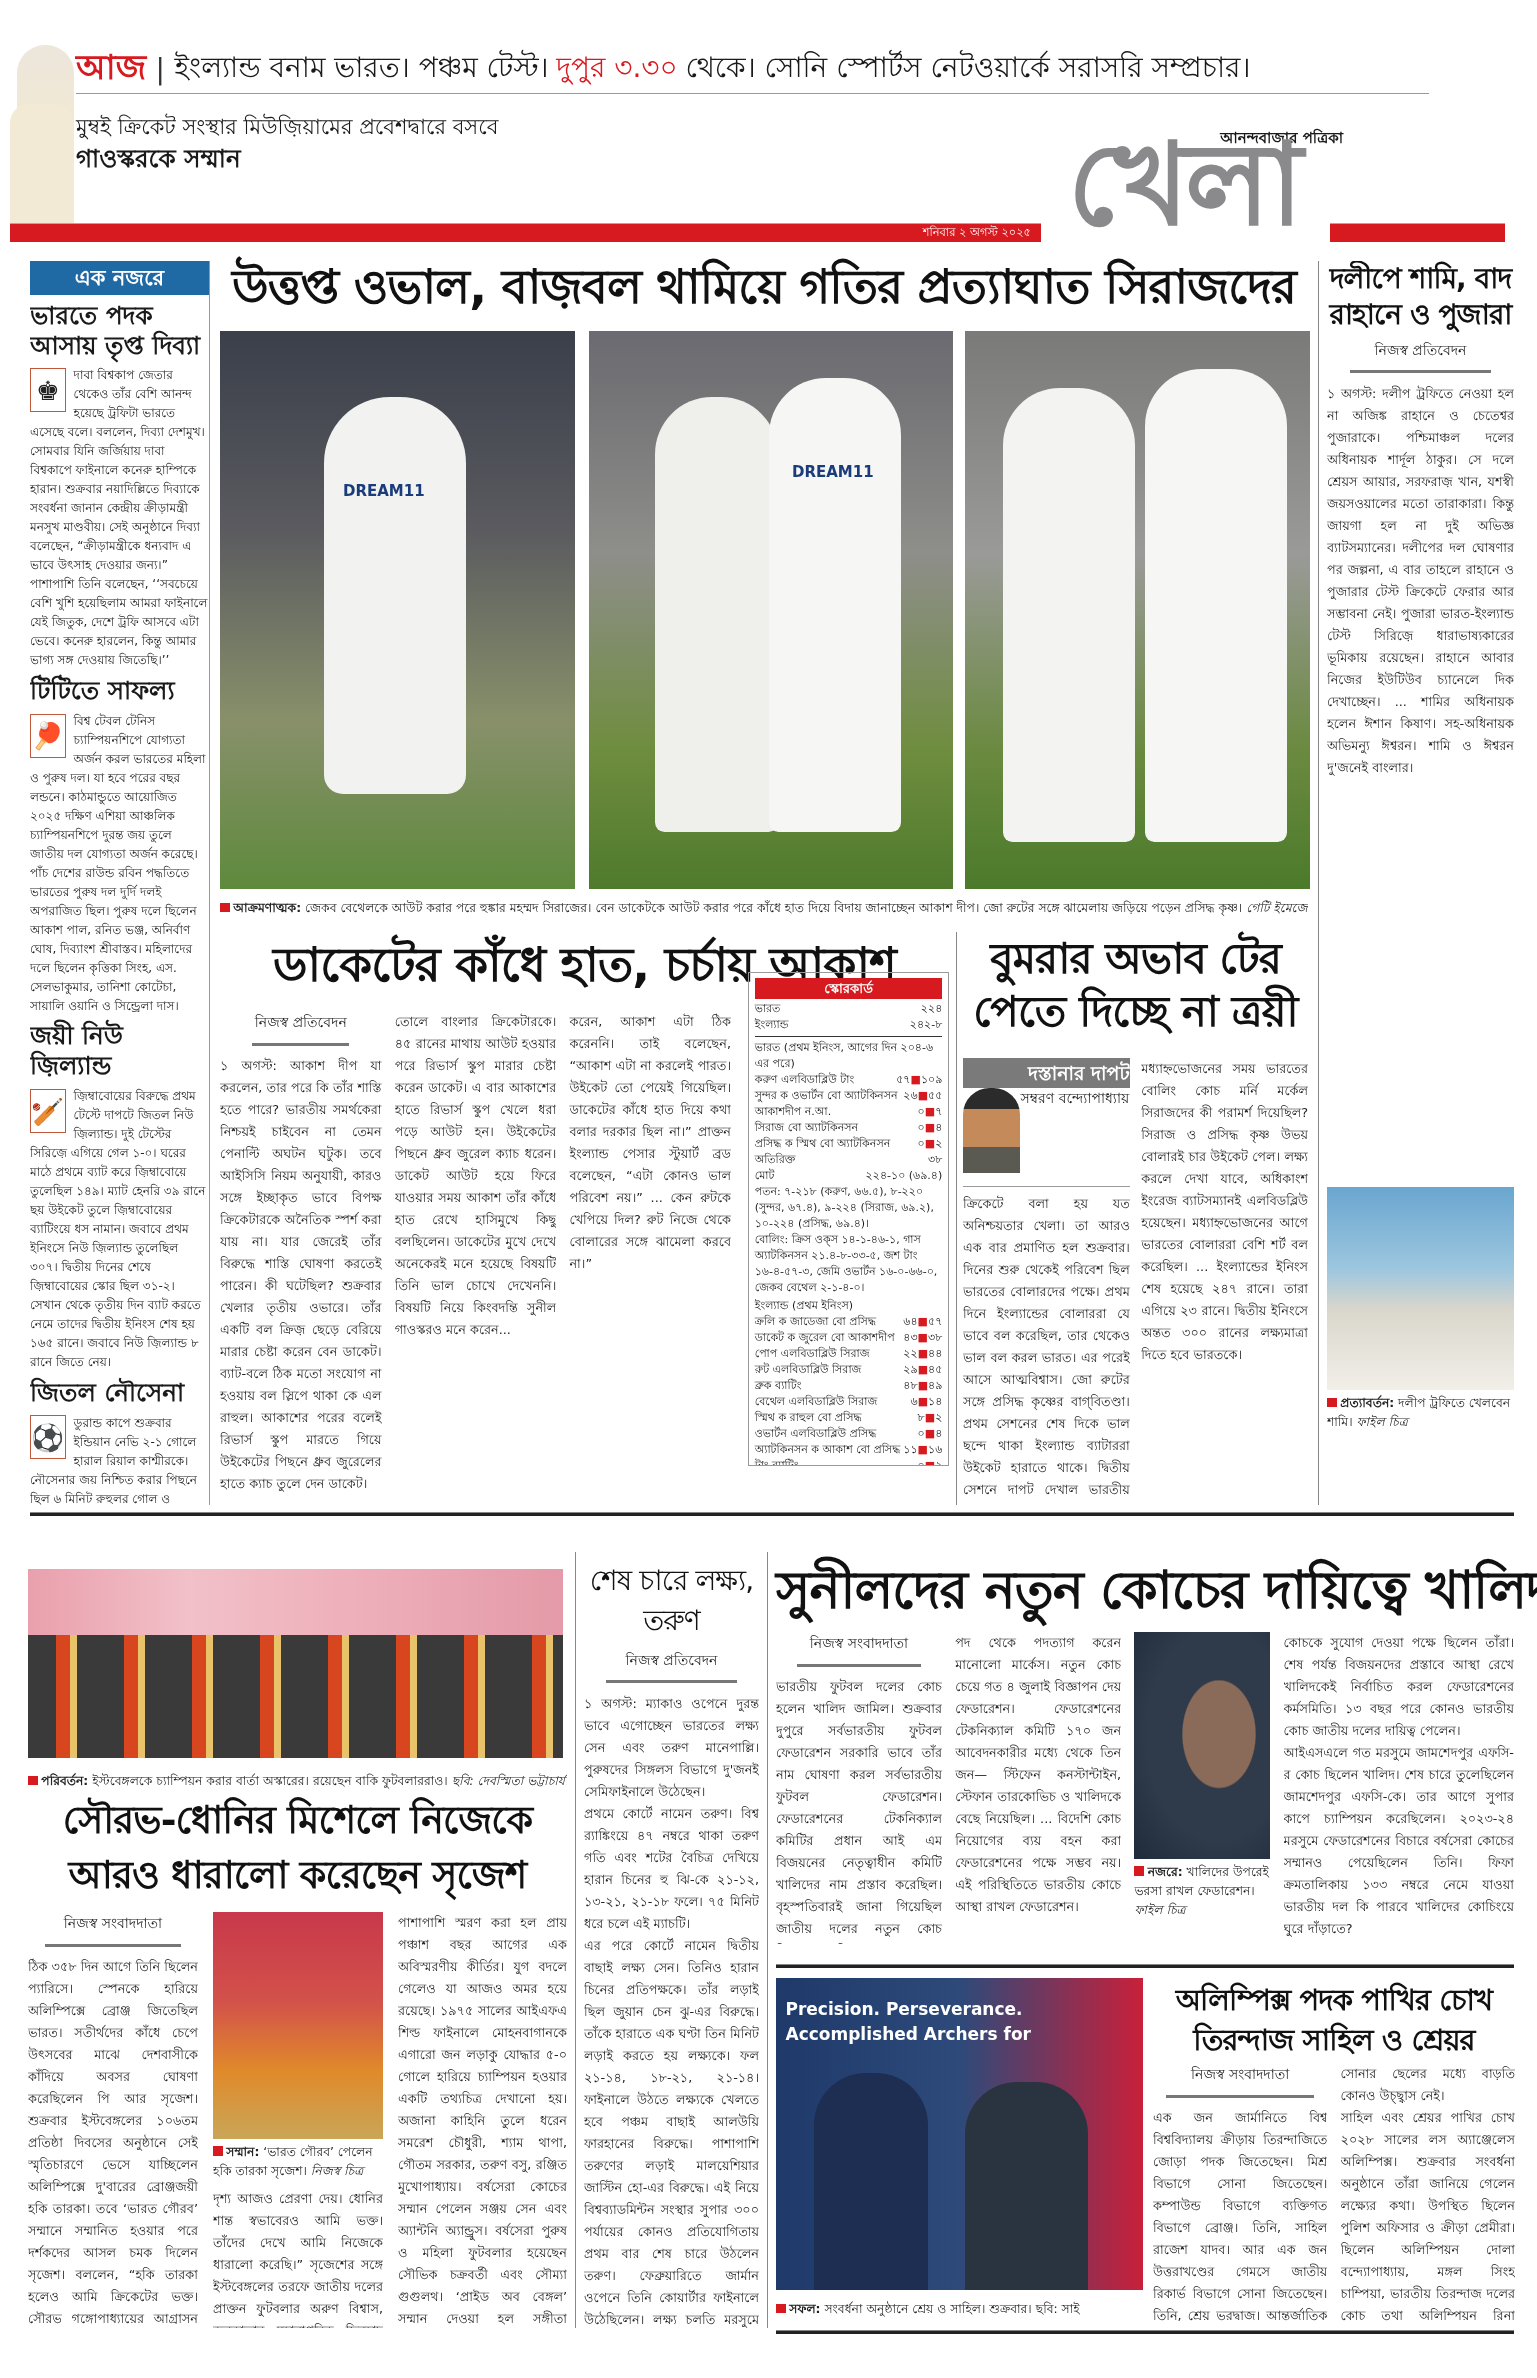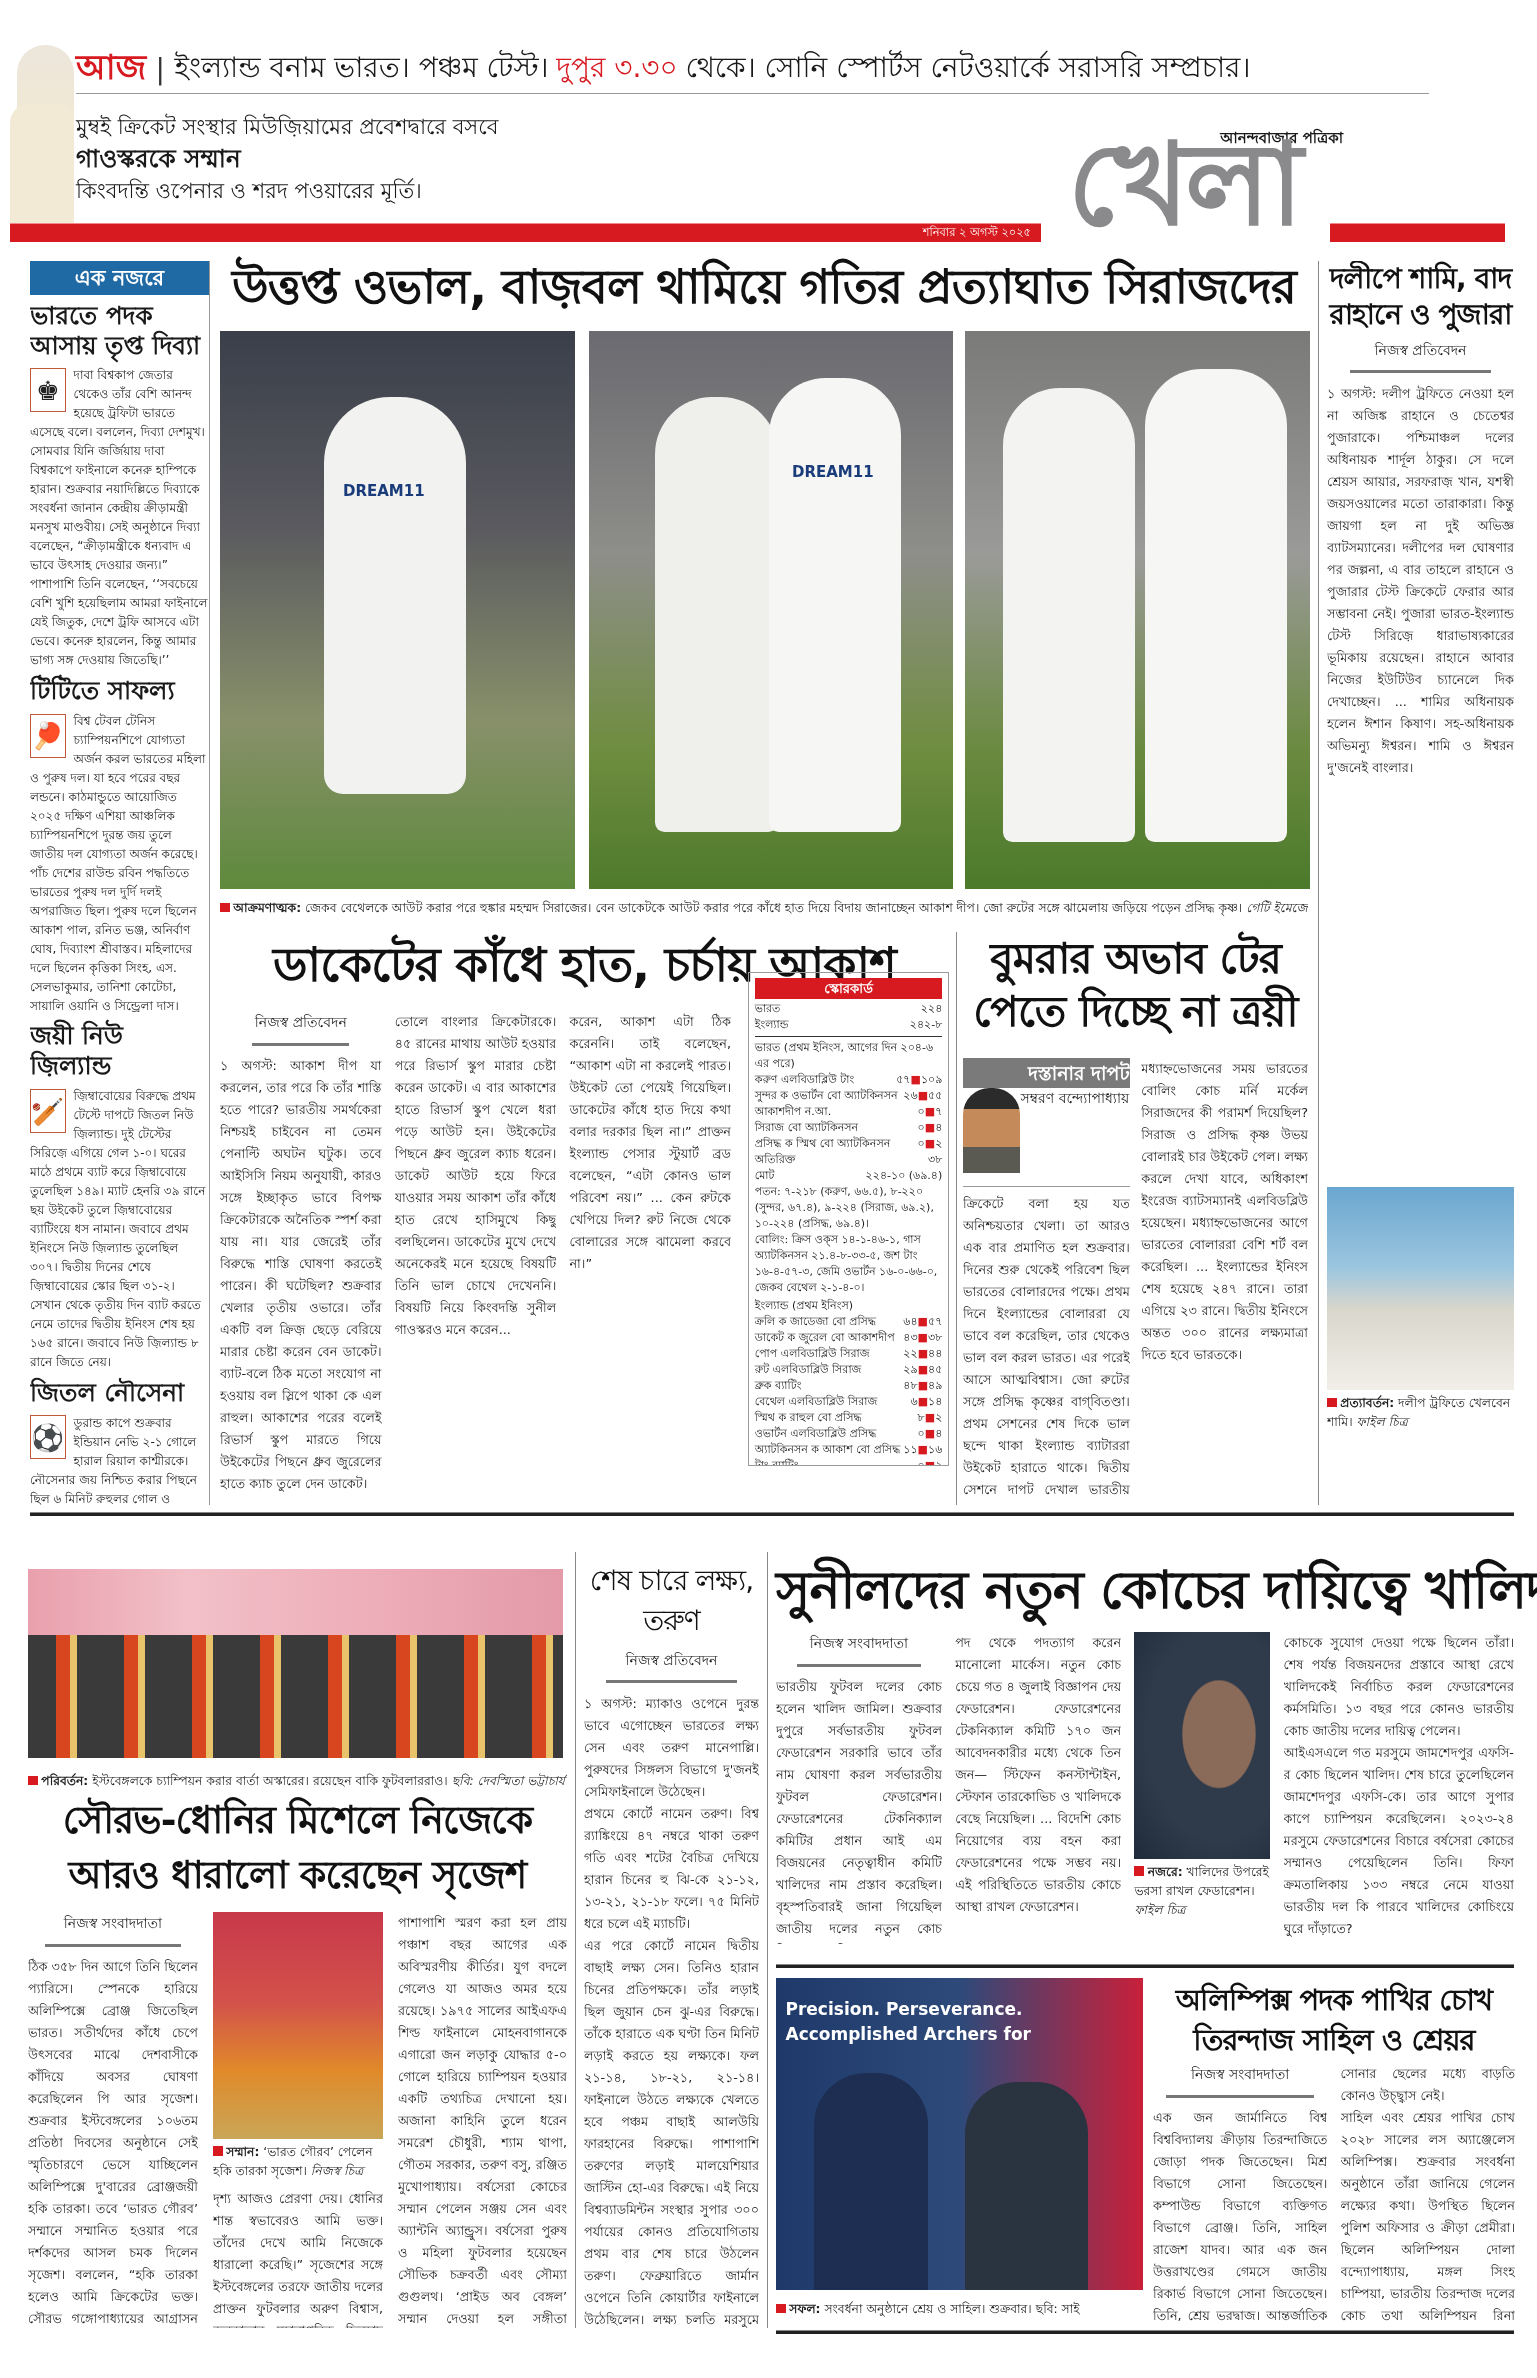--- a/index.html
+++ b/index.html
@@ -29,21 +29,20 @@
   <div class="abs" style="left:76px;top:45px;width:1353px;height:49px;border-bottom:1.9px solid #999;display:flex;align-items:center;font-size:28px;white-space:nowrap">
     <span style="color:#d71920;font-weight:bold;font-size:34px">আজ</span>
     <span style="margin:0 9.5px;color:#333">|</span>
     <span>ইংল্যান্ড বনাম ভারত। পঞ্চম টেস্ট।</span>
     <span style="color:#d71920;margin:0 7.6px">দুপুর ৩.৩০</span>
     <span>থেকে। সোনি স্পোর্টস নেটওয়ার্কে সরাসরি সম্প্রচার।</span>
   </div>
   <div class="abs" style="left:76px;top:112px;width:662px">
     <div style="font-size:21px;line-height:30px">মুম্বই ক্রিকেট সংস্থার মিউজ়িয়ামের প্রবেশদ্বারে বসবে</div>
     <div style="font-size:24.6px;font-weight:bold;line-height:34px">গাওস্করকে সম্মান</div>
-    <div style="font-size:21px;line-height:30px">কিংবদন্তি ওপেনার ও শরদ পওয়ারের মূর্তি।</div>
   </div>
   <div class="abs" style="left:9.5px;top:223px;width:1495px;height:19px;background:#d71920;border-top:0.9px solid #f08a8c"></div>
   <div class="abs" style="left:861px;top:223px;width:170px;height:19px;color:#fff;font-size:11.4px;line-height:19px;text-align:right">শনিবার ২ অগস্ট ২০২৫</div>
   <div class="abs" style="left:1041px;top:214px;width:289px;height:38px;background:#fff"></div>
   <div class="abs" style="left:1173px;top:126px;width:170px;font-size:15px;font-weight:bold;text-align:right">আনন্দবাজার পত্রিকা</div>
   <div class="abs" style="left:1032px;top:114px;width:303px;font-size:114px;line-height:142px;font-weight:bold;color:#8a8a8d;text-align:center;letter-spacing:-3.8px">খেলা</div>
 </div>
 
 <div class="abs" style="left:30px;top:261px;width:180px;height:1244px;border-right:0.9px solid #999;overflow:hidden">
   <div style="background:#1f6aa5;color:#fff;font-size:21px;font-weight:bold;text-align:center;line-height:34px">এক নজরে</div>

